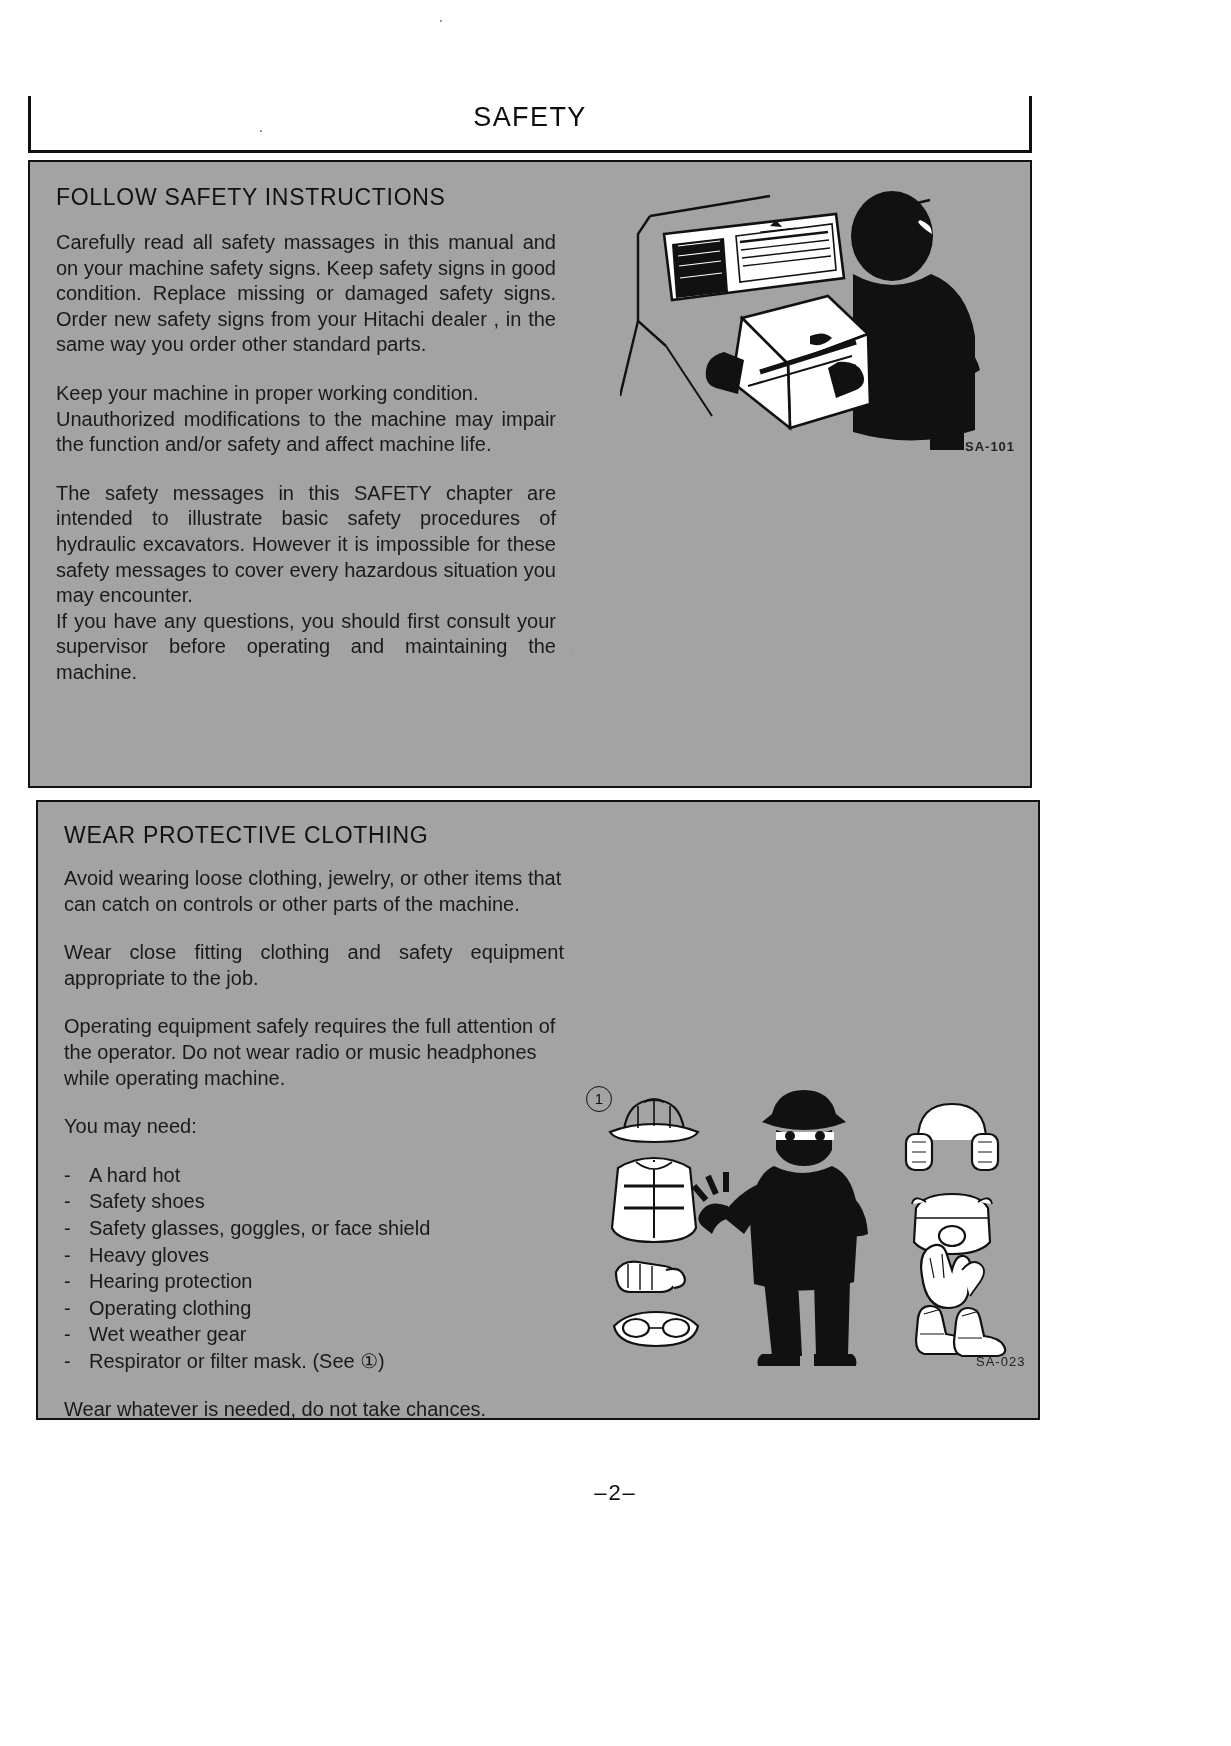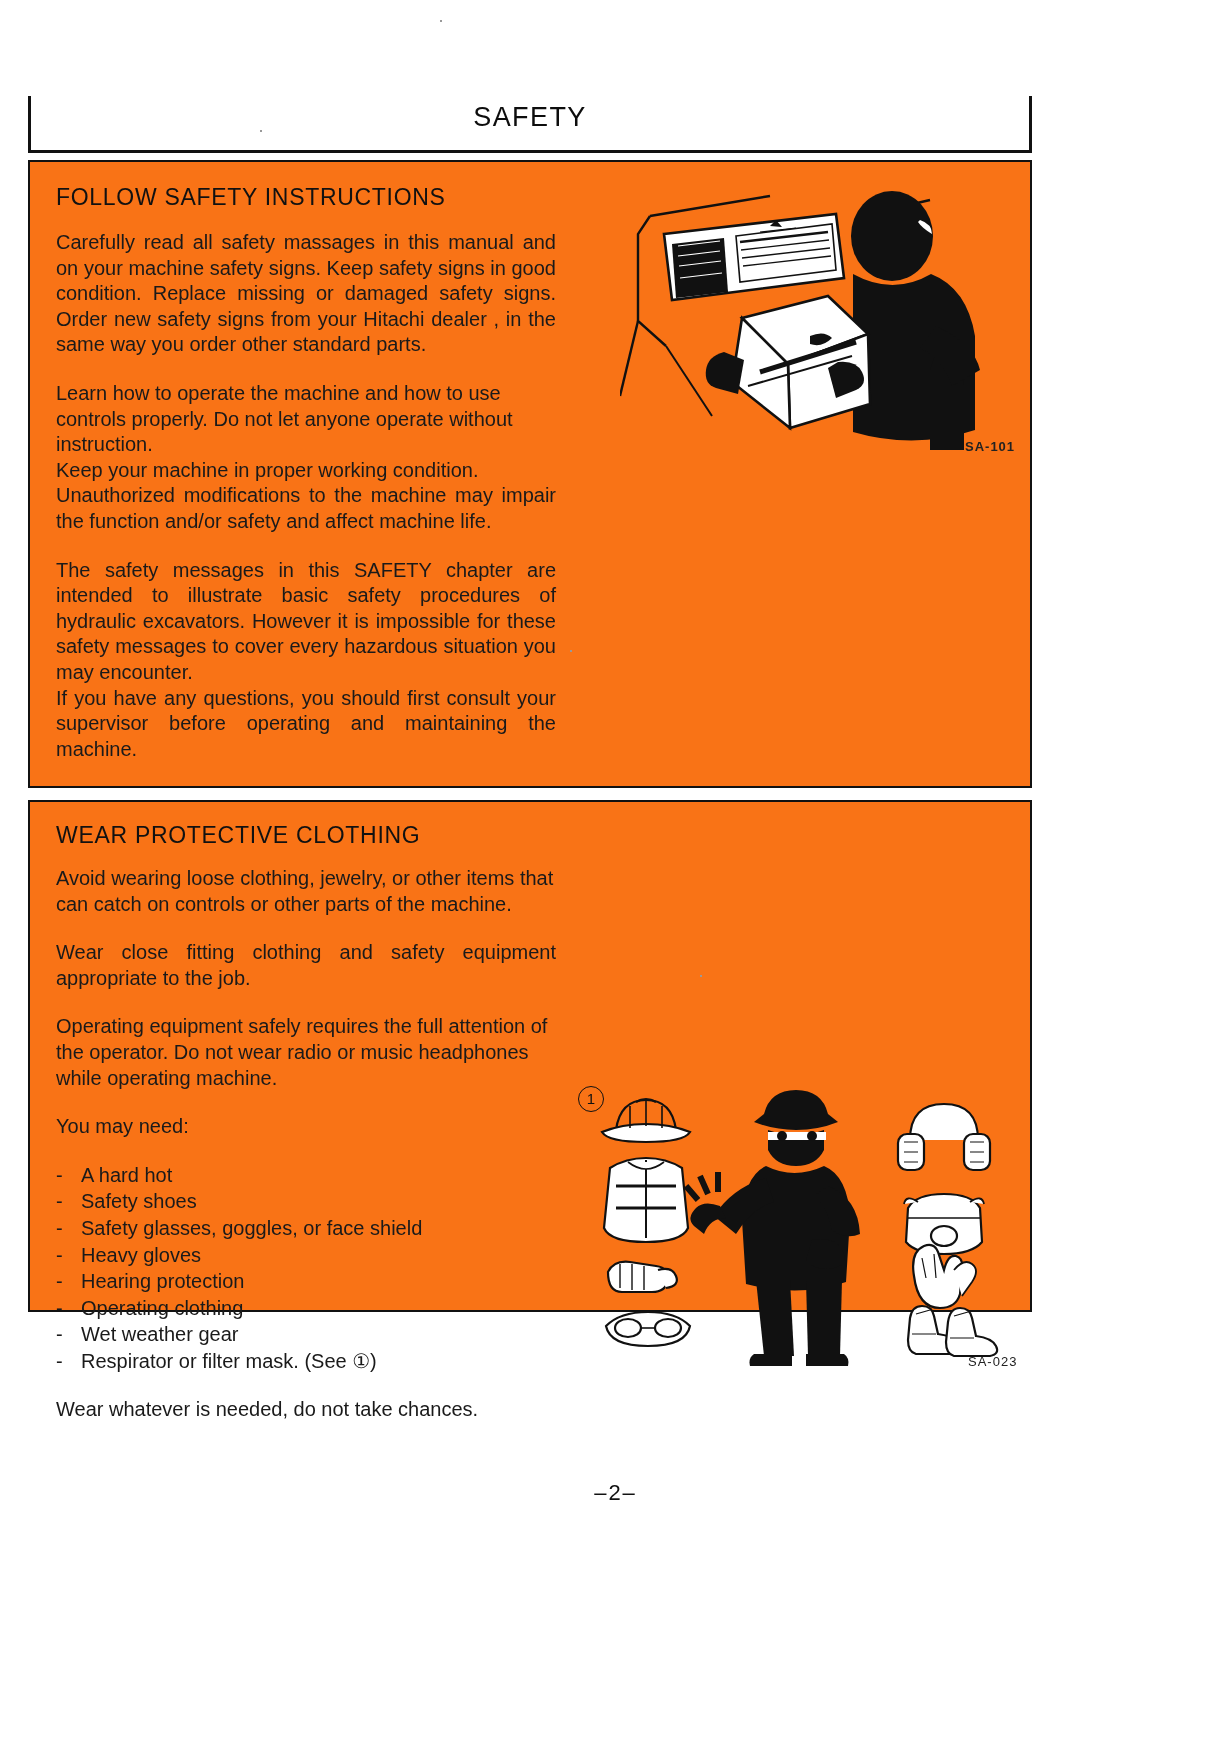--- a/index.html
+++ b/index.html
@@ -23,24 +23,24 @@
   .header-title{
     position:absolute; left:0; right:0; top:6px;
     text-align:center; font-size:27px; letter-spacing:1.4px; font-weight:400;
     color:#0d0d0d;
   }
 
   
   .section{
     position:absolute; left:28px; width:1004px;
     border:2.5px solid #111;
-    background:#f97316;
+    background:#a3a3a3;
   }
   #section-1{ top:160px; height:628px; }
-  #section-2{ top:800px; height:512px; }
+  #section-2{ top:800px; height:620px;margin-left:8px; }
 
   .sec-title{
     position:absolute; left:26px; font-size:23px; letter-spacing:.7px;
     color:#111;
   }
   #section-1 .sec-title{ top:22px; }
   #section-2 .sec-title{ top:20px; }
 
   .col-text{
     position:absolute; left:26px; width:500px;
@@ -89,21 +89,20 @@
   <div class="header-box">
     <div class="header-title">SAFETY</div>
   </div>
 
   <div class="section" id="section-1">
 
     <div class="sec-title">FOLLOW SAFETY INSTRUCTIONS</div>
 
     <div class="col-text">
       <p class="para">Carefully read all safety massages in this manual and on your machine safety signs. Keep safety signs in good condition. Replace missing or damaged safety signs. Order new safety signs from your Hitachi dealer , in the same way you order other standard parts.</p>
-      <p class="para tight nojust">Learn how to operate the machine and how to use controls properly. Do not let anyone operate without instruction.</p>
       <p class="para tight nojust">Keep your machine in proper working condition.</p>
       <p class="para">Unauthorized modifications to the machine may impair the function and/or safety and affect machine life.</p>
       <p class="para tight">The safety messages in this SAFETY chapter are intended to illustrate basic safety procedures of hydraulic excavators. However it is impossible for these safety messages to cover every hazardous situation you may encounter.</p>
       <p class="para">If you have any questions, you should first consult your supervisor before operating and maintaining the machine.</p>
     </div>
 
     <div class="illus" id="illus-1">
       <svg width="400" height="290" viewBox="0 0 400 290">
 
         <path d="M30 30 L18 48 L18 135 L46 160" fill="none" stroke="#111" stroke-width="2.4"></path>

